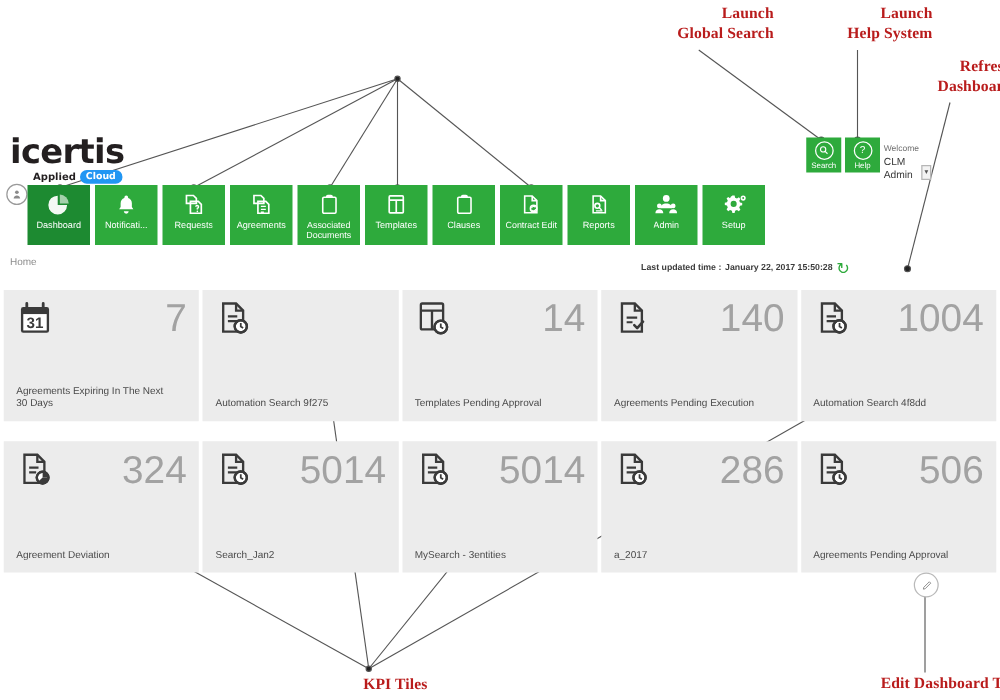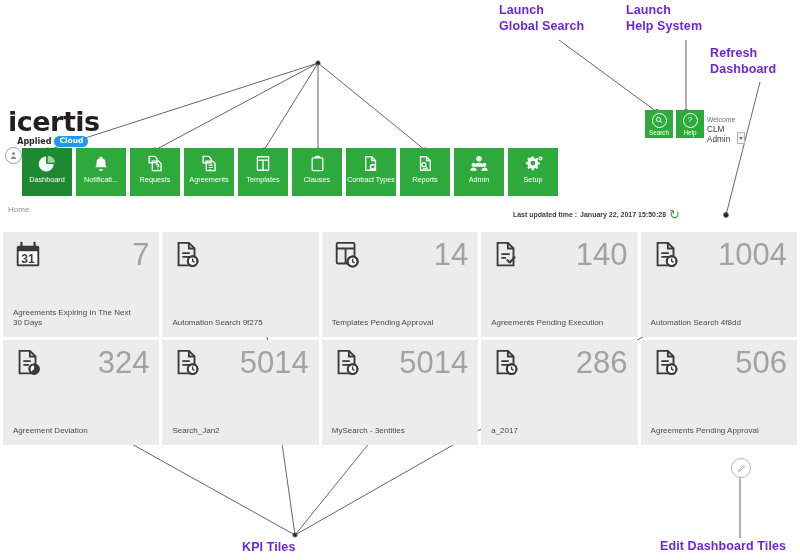--- a/index.html
+++ b/index.html
@@ -10,45 +10,45 @@
     position:relative;
     overflow:hidden;
     -webkit-font-smoothing:antialiased;
   }
   .root{position:absolute;inset:0;}
 
   
   .ann-svg{position:absolute;left:0;top:0;width:800px;height:560px;pointer-events:none;}
   .ann{
     position:absolute;
-    font-family:Liberation Sans, sans-serif;
+    font-family:Liberation Serif, serif;
     font-weight:bold;
     font-size:12.5px;
-    color:#6d28d9;
-    text-align:left;
+    color:#b91c1c;
+    text-align:right;
     line-height:1.25;
     letter-spacing:.1px;
     white-space:pre-line;
   }
 
   
   .app{position:absolute;left:0;top:100px;width:692px;height:130px;}
 
   .logo-wrap{position:absolute;left:8px;top:8px;}
   .logo-text{
     font-family:"DejaVu Sans", sans-serif;
     font-weight:bold;
     font-size:27px;
     color:#231f20;
     letter-spacing:-0.5px;
     line-height:1;
   }
   .logo-sub{
     margin-top:1px;
-    display:flex;align-items:center;justify-content:center;gap:3px;
+    display:flex;align-items:center;justify-content:flex-end;gap:3px;
     padding-right:2px;
   }
   .logo-applied{
     font-family:"DejaVu Sans", sans-serif;
     font-weight:bold;font-size:8px;color:#231f20;
   }
   .logo-cloud{
     background:#2196f3;color:#fff;font-weight:bold;font-size:7.5px;
     padding:1px 5px;border-radius:7px;line-height:1.15;
     font-family:"DejaVu Sans", sans-serif;
@@ -118,21 +118,21 @@
     font-weight:bold;
   }
   .refresh-ic{color:#2eaa3c;font-size:13px;line-height:1;font-weight:normal;}
 
   
   .kpigrid{
     position:absolute;left:3px;top:232px;
     width:794px;
     display:grid;
     grid-template-columns:repeat(5,1fr);
-    gap:3px 3px;
+    gap:16px 3px;
   }
   .kpi{
     background:#ececec;
     height:105px;
     position:relative;
     box-sizing:border-box;
     padding:8px 10px;
   }
   .kpi .top{display:flex;align-items:flex-start;justify-content:space-between;}
   .kpi .val{
@@ -262,20 +262,29 @@
         <span class="ic">
           <svg width="19" height="19" viewBox="0 0 24 24" fill="none" stroke="#fff" stroke-width="1.7">
             <path d="M4 3h7l3 3v5H4z"></path>
               <path d="M8 9h8l3 3v9H8z"></path>
             <path d="M11 14h5M11 17h5M11 20h3" stroke-width="1.4"></path>
           </svg>
         </span>
         <span class="lbl">Agreements</span>
       </div>
 
+      <div class="ftile two">
+        <span class="ic">
+          <svg width="17" height="19" viewBox="0 0 24 24" fill="none" stroke="#fff" stroke-width="1.8">
+            <rect x="4.5" y="4" width="15" height="18" rx="1.4"></rect>
+            <path d="M9 4V3.2A1.2 1.2 0 0 1 10.2 2h3.6A1.2 1.2 0 0 1 15 3.2V4" fill="#fff"></path>
+          </svg>
+        </span>
+        <span class="lbl">Associated Documents</span>
+      </div>
 
       <div class="ftile">
         <span class="ic">
           <svg width="18" height="19" viewBox="0 0 24 24" fill="none" stroke="#fff" stroke-width="1.8">
             <rect x="4.5" y="3" width="15" height="18" rx="1"></rect>
               <path d="M4.5 7.5h15M12 7.5V21"></path>
           </svg>
         </span>
         <span class="lbl">Templates</span>
       </div>
@@ -292,21 +301,21 @@
 
       <div class="ftile two">
         <span class="ic">
           <svg width="18" height="19" viewBox="0 0 24 24" fill="none" stroke="#fff" stroke-width="1.7">
             <path d="M5 3h8l5 5v13H5z"></path>
               <path d="M13 3v5h5"></path>
             <circle cx="14.5" cy="16.5" r="3.4" fill="#2eaa3c"></circle>
             <path d="M12.3 16a2.3 2.3 0 0 1 4-1M16.7 17a2.3 2.3 0 0 1-4 1" stroke-width="1.2"></path>
           </svg>
         </span>
-        <span class="lbl">Contract Types</span>
+        <span class="lbl">Contract Edit</span>
       </div>
 
       <div class="ftile">
         <span class="ic">
           <svg width="18" height="19" viewBox="0 0 24 24" fill="none" stroke="#fff" stroke-width="1.7">
             <path d="M6 3h8l5 5v13H6z"></path>
               <path d="M14 3v5h5"></path>
             <circle cx="10.5" cy="13.5" r="2.6"></circle>
               <path d="M12.6 15.6 15 18M9 19h7" stroke-width="1.4"></path>
           </svg>

